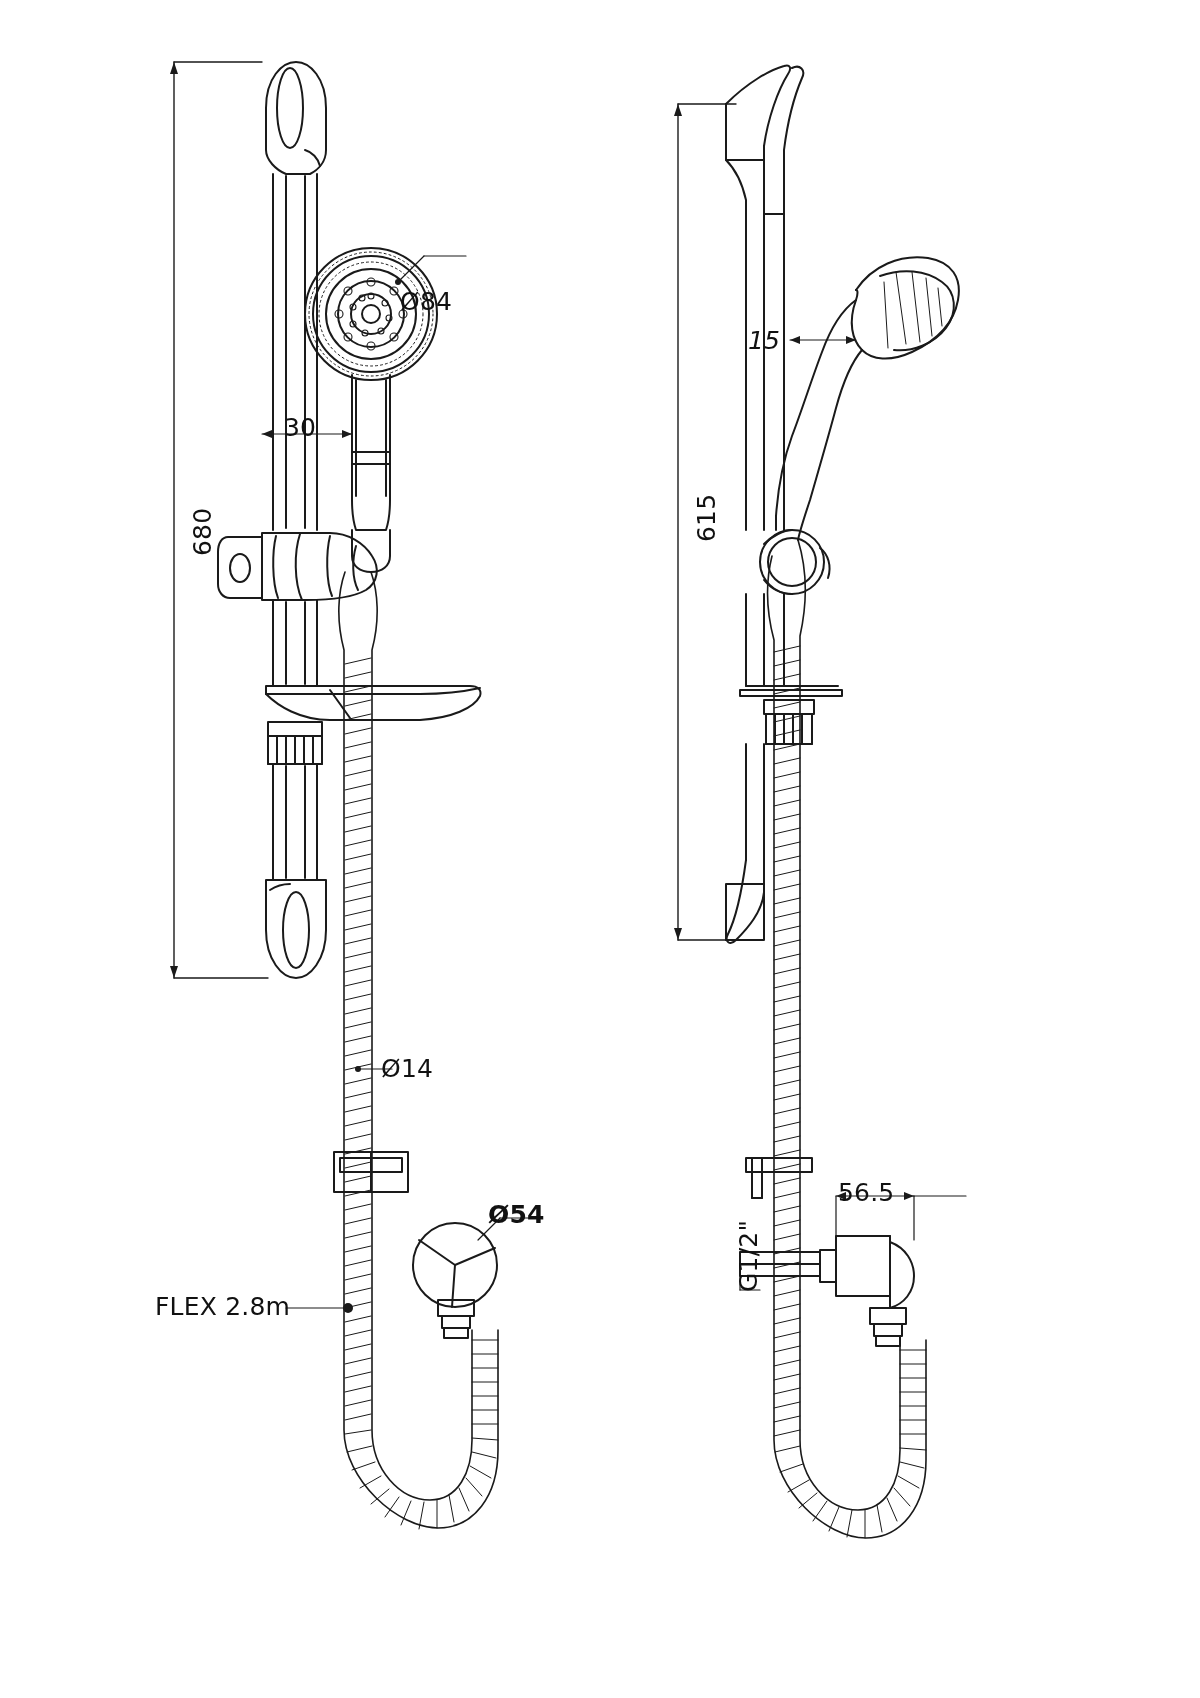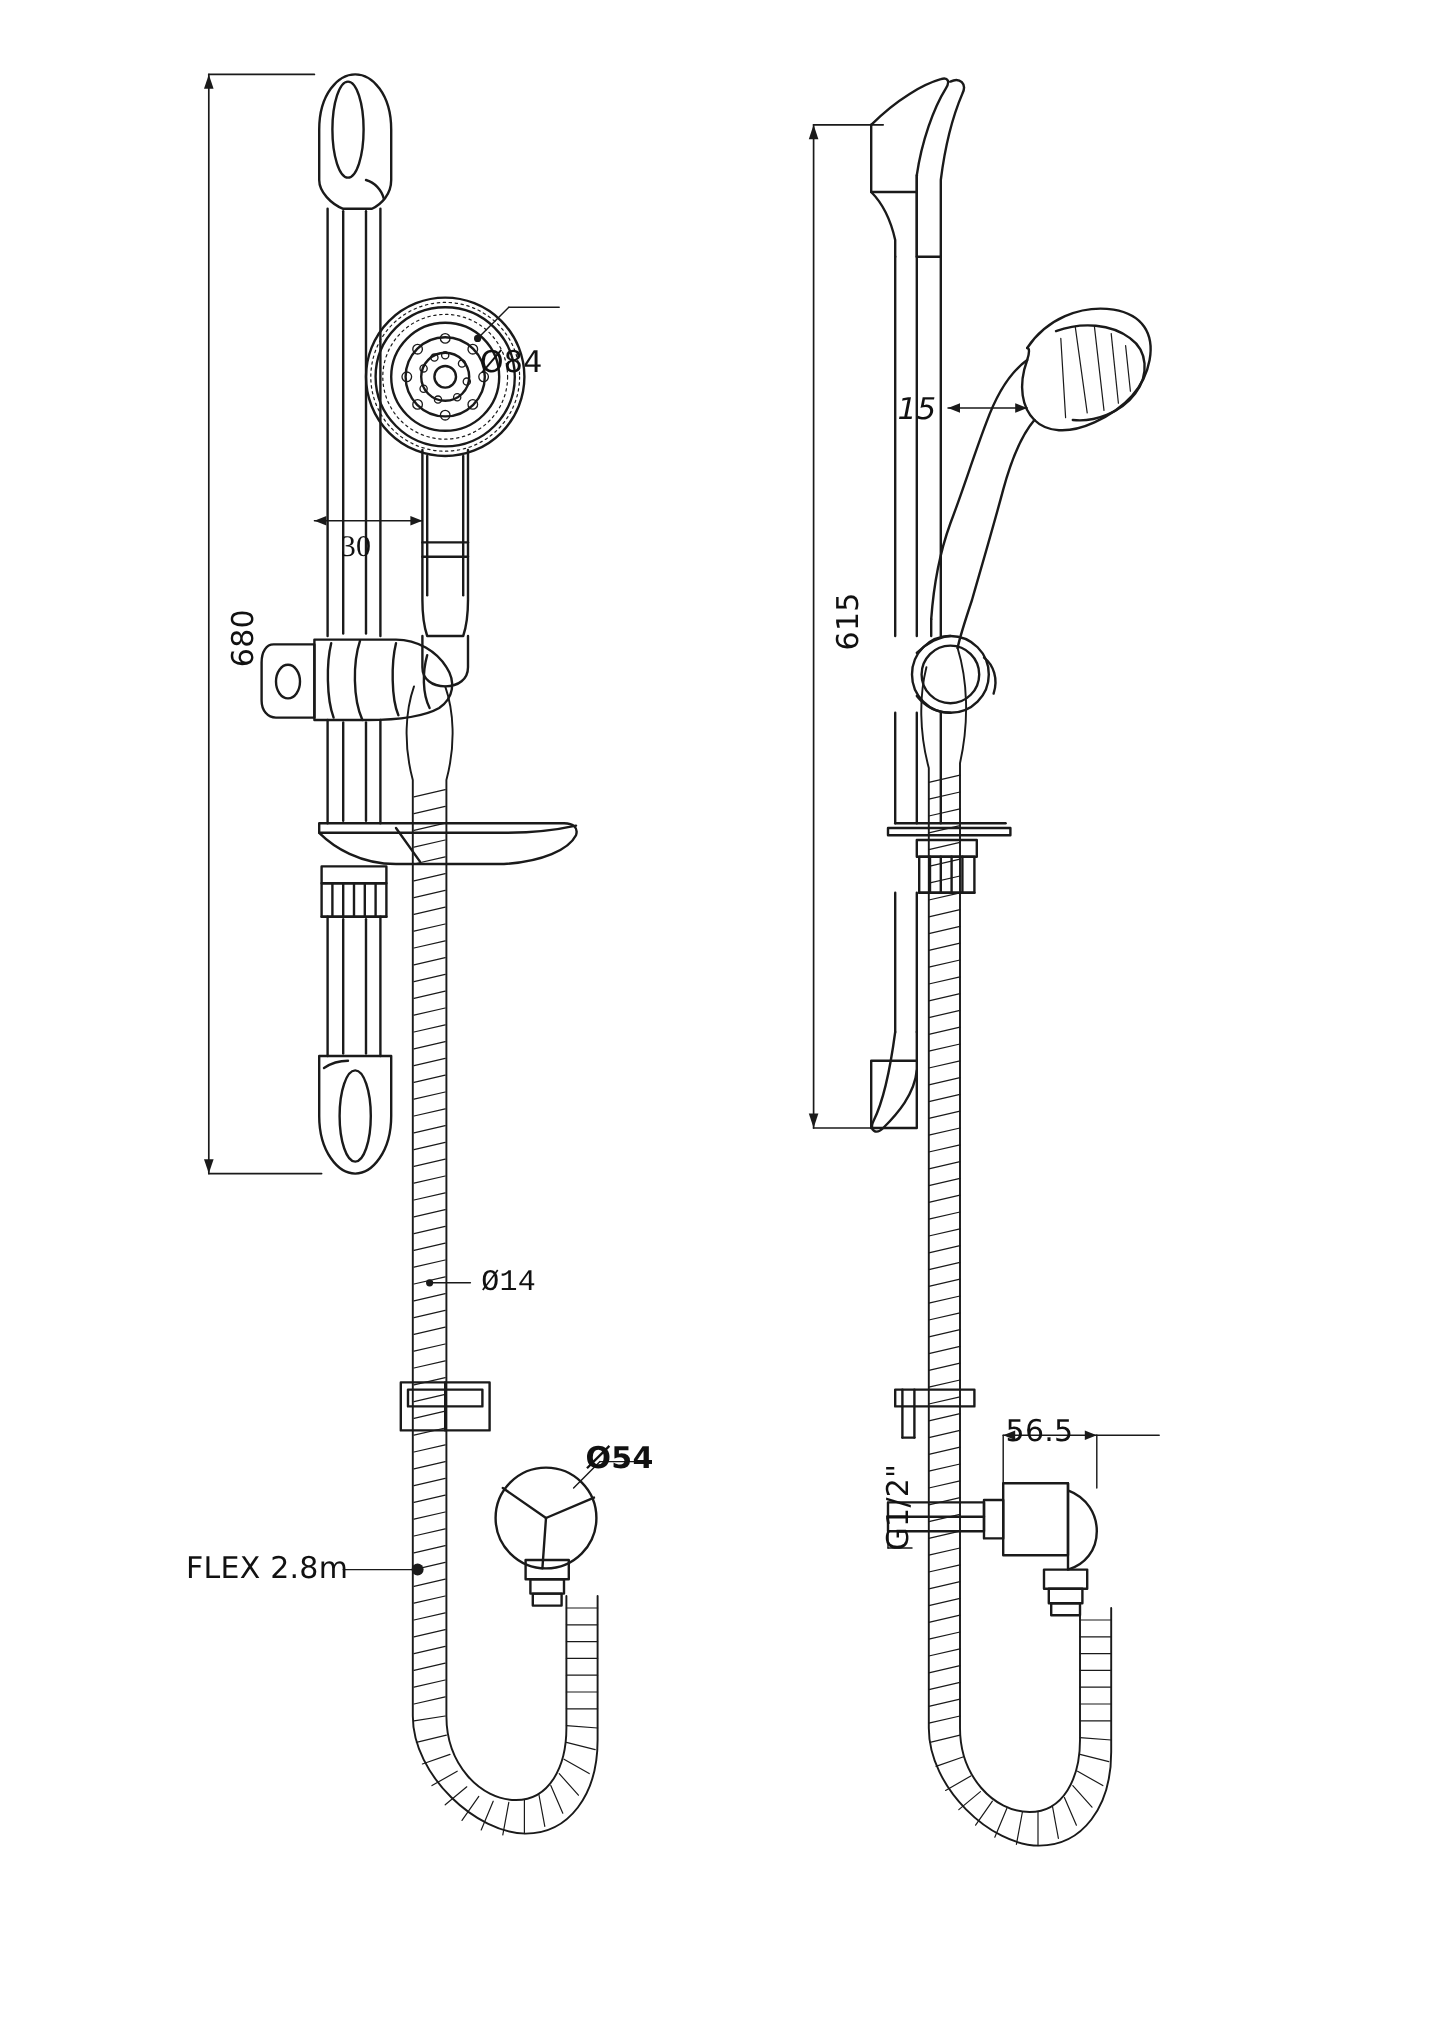--- a/index.html
+++ b/index.html
@@ -499,23 +499,23 @@
         <path d="M856 340 l-10 -4 l0 8 z" fill="#1a1a1a" stroke="none"></path>
       </g>
 
     </g>
   </svg>
 
   <div class="dim-label rot" style="left:188px; top:556px;">680</div>
 
   <div class="dim-label" style="left:400px; top:242px;margin-top:45px;">Ø84</div>
 
-  <div class="dim-label" style="left:284px; top:442px;font-family:Liberation Serif, serif;">30</div>
-
-  <div class="dim-label" style="left:401px; top:1054px;font-family:Liberation Mono, monospace;">Ø14</div>
+  <div class="dim-label" style="left:284px; top:413px;">30</div>
+
+  <div class="dim-label" style="left:381px; top:1054px;">Ø14</div>
 
   <div class="dim-label" style="left:488px; top:1200px;font-weight:bold;">Ø54</div>
 
   <div class="dim-label" style="left:155px; top:1292px;">FLEX 2.8m</div>
 
   <div class="dim-label rot" style="left:692px; top:542px;">615</div>
 
   <div class="dim-label" style="left:748px; top:326px;font-style:italic;">15</div>
 
   <div class="dim-label" style="left:838px; top:1178px;">56.5</div>

